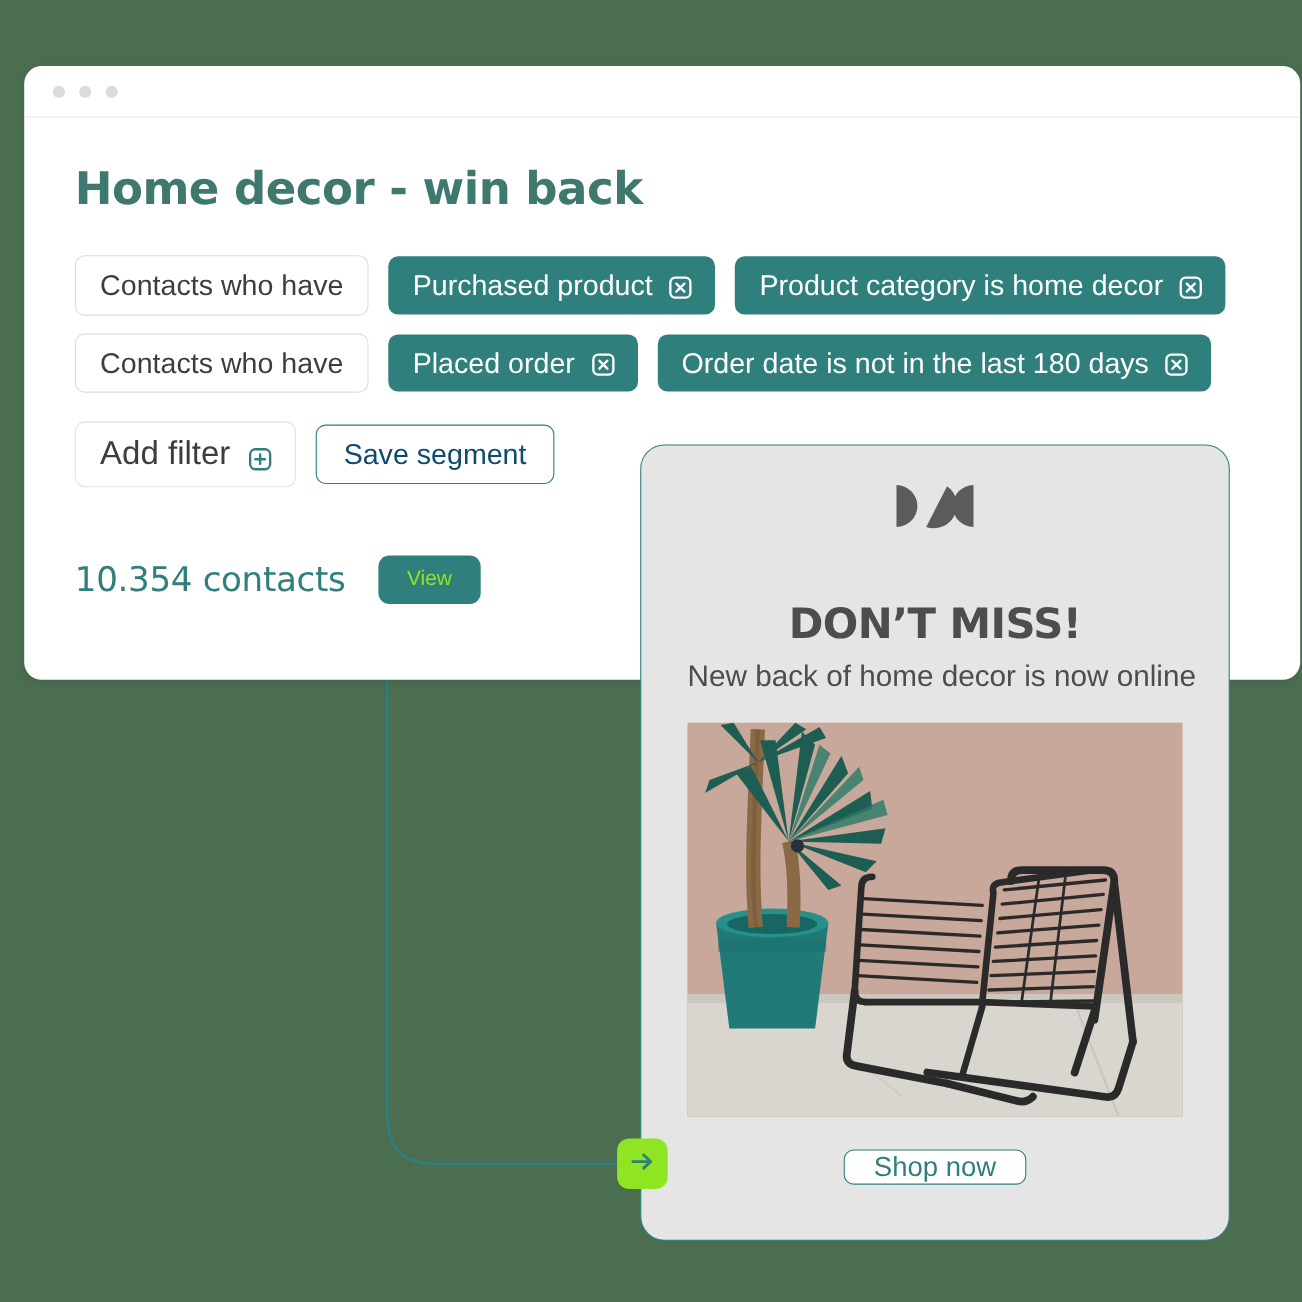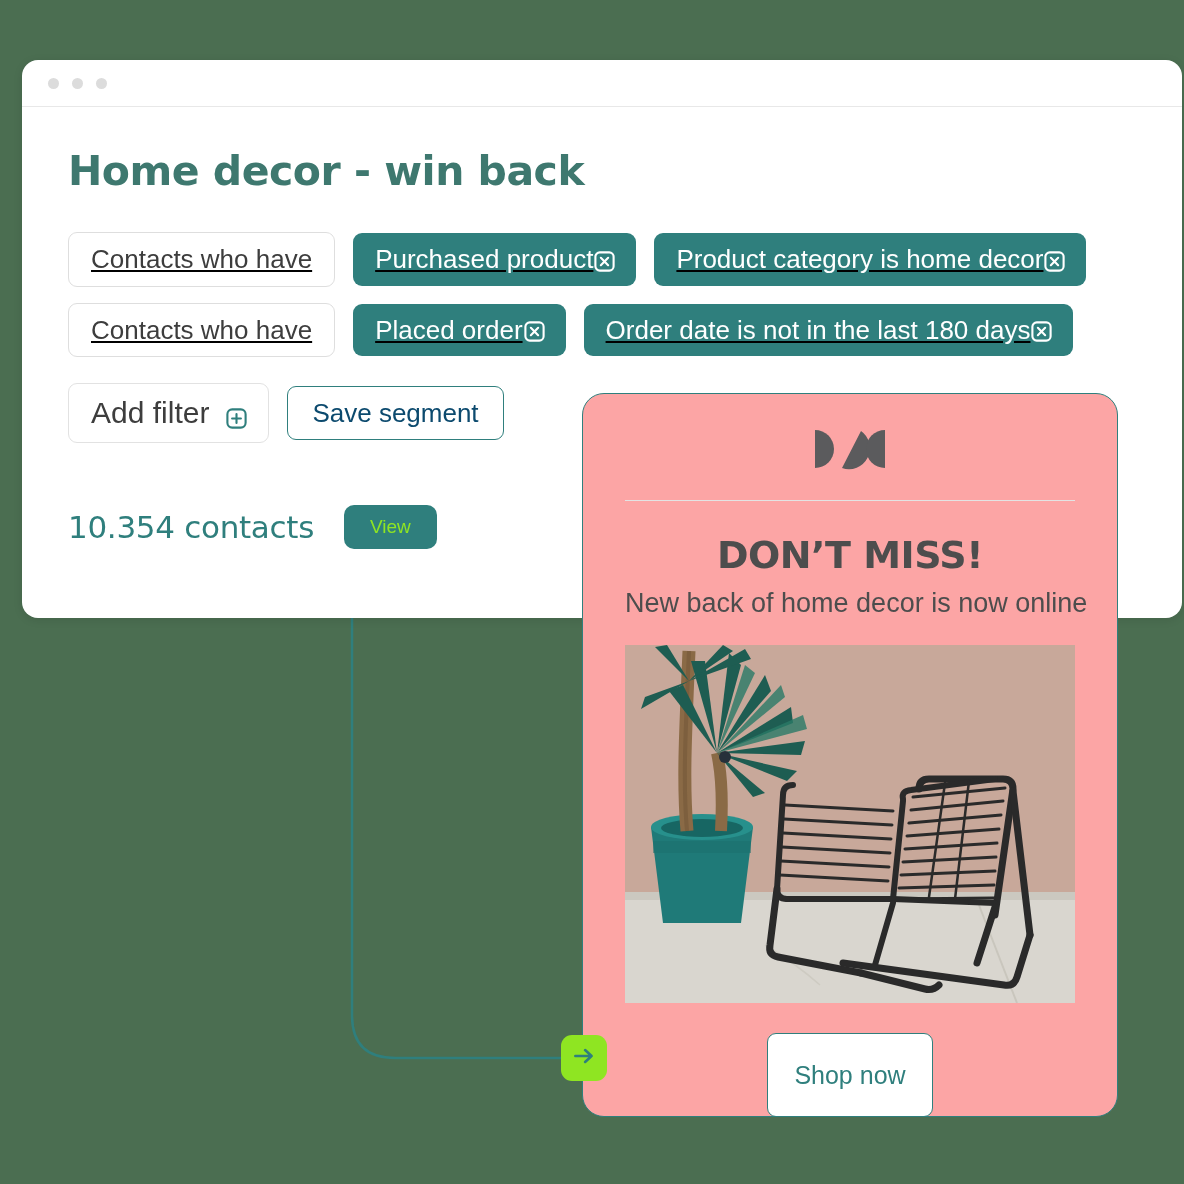--- a/index.html
+++ b/index.html
@@ -64,41 +64,41 @@
     color: #3e786f;
     margin: 0 0 40px 0;
     line-height: 1;
   }
 
   .filter-row {
     display: flex;
     align-items: center;
     gap: 18px;
     margin-bottom: 16px;
-    text-decoration: underline;
   }
   .select-box {
     border: 1px solid #dedede;
     border-radius: 9px;
     background: #fff;
     color: #3d3d3d;
     font-size: 26px;
     padding: 10px 22px;
     line-height: 1.25;
     white-space: nowrap;
     font-family: "Liberation Sans", sans-serif;
   }
   .pill {
     background: #2f7f7d;
     color: #ffffff;
     border-radius: 9px;
     font-size: 26px;
     padding: 10px 20px 10px 22px;
     display: flex;
     align-items: center;
+    gap: 14px;
     white-space: nowrap;
     line-height: 1.25;
   }
   .icon-box {
     width: 23px; height: 23px;
     flex: 0 0 auto;
     display: inline-block;
   }
 
   .action-row {
@@ -152,24 +152,24 @@
     font-size: 19px;
     padding: 11px 26px;
     line-height: 1.2;
     white-space: nowrap;
   }
 
   
   .email-card {
     position: absolute;
     left: 582px;
-    top: 393px;
+    top: 404px;
     width: 536px;
     height: 724px;
-    background: #fca5a5;
+    background: #e5e5e5;
     border: 1.5px solid #2f7f7d;
     border-radius: 22px;
     box-sizing: border-box;
     overflow: hidden;
   }
   .email-inner {
     padding: 34px 42px 0 42px;
     text-align: center;
   }
   .brand-logo {
@@ -210,21 +210,21 @@
     margin-top: 30px;
     display: flex;
     justify-content: center;
   }
   .btn-shop {
     border: 1.5px solid #2f7f7d;
     border-radius: 9px;
     color: #2f7f7d;
     background: #fff;
     font-size: 25px;
-    padding: 26px 26px;
+    padding: 0 26px;
     line-height: 1.2;
     white-space: nowrap;
   }
 
   
   .arrow-badge {
     position: absolute;
     left: 561px;
     top: 1035px;
     width: 46px;

